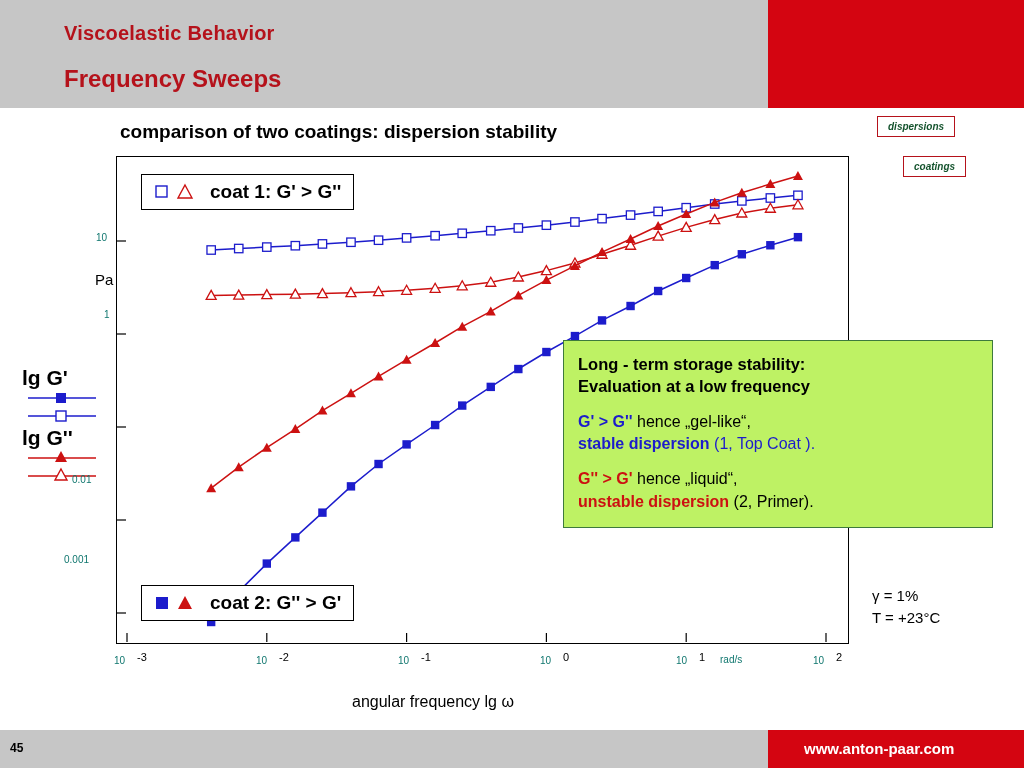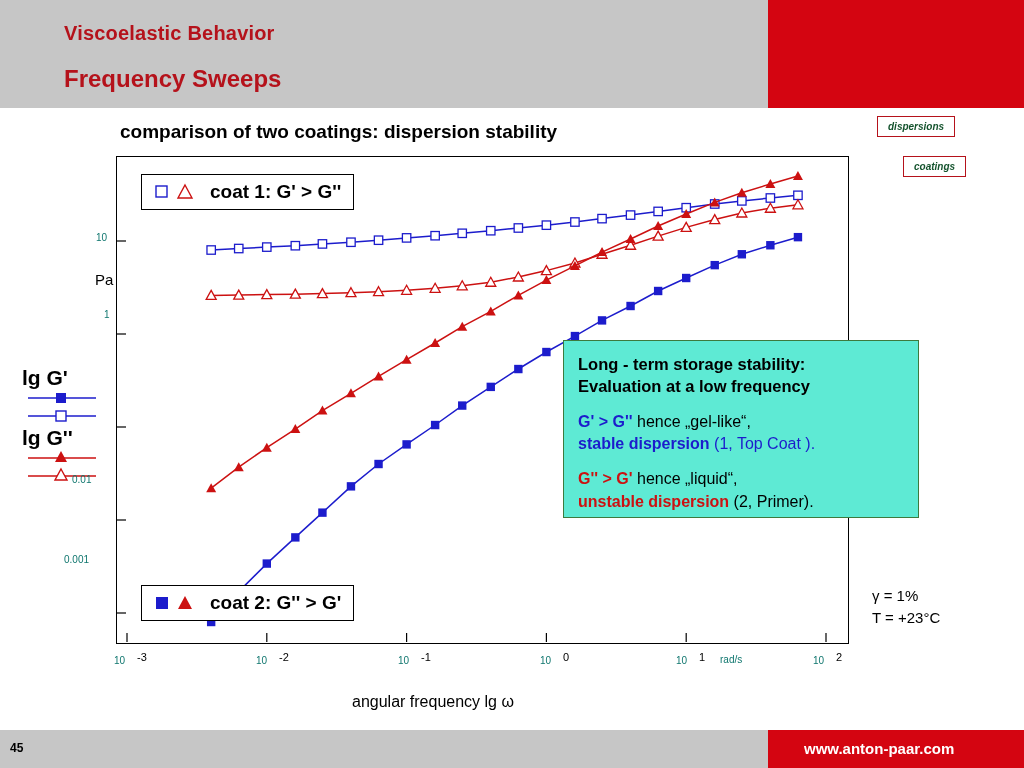--- a/index.html
+++ b/index.html
@@ -34,21 +34,21 @@
   .leg-left{position:absolute;left:22px;top:258px;width:95px;}
   .leg-title{font-size:21px;font-weight:bold;color:#000;}
 
   
   .legend-box{position:absolute;border:1.4px solid #000;background:#fff;display:flex;align-items:center;padding:6px 12px;}
   .legend-box .lbl{font-size:19px;font-weight:bold;color:#000;margin-left:10px;}
   .lb1{left:141px;top:66px;}
   .lb2{left:141px;top:477px;}
 
   
-  .note{position:absolute;left:563px;top:232px;width:356px;border:1.4px solid #3d7a3d;background:#5eead4;padding:12px 14px 4px 14px;box-sizing:border-box;}
+  .note{position:absolute;left:563px;top:232px;width:430px;border:1.4px solid #3d7a3d;background:#bef264;padding:12px 14px 14px 14px;box-sizing:border-box;}
   .note h4{margin:0;font-size:16.5px;font-weight:bold;color:#000;line-height:1.35;}
   .note p{margin:13px 0 0 0;font-size:16px;line-height:1.4;}
   .blue{color:#1c1ccc;font-weight:bold;}
   .bluethin{color:#1c1ccc;}
   .red{color:#cc1111;font-weight:bold;}
   .blk{color:#000;}
 
   .cond{position:absolute;left:872px;top:477px;font-size:15px;color:#000;line-height:1.45;}
 
   

